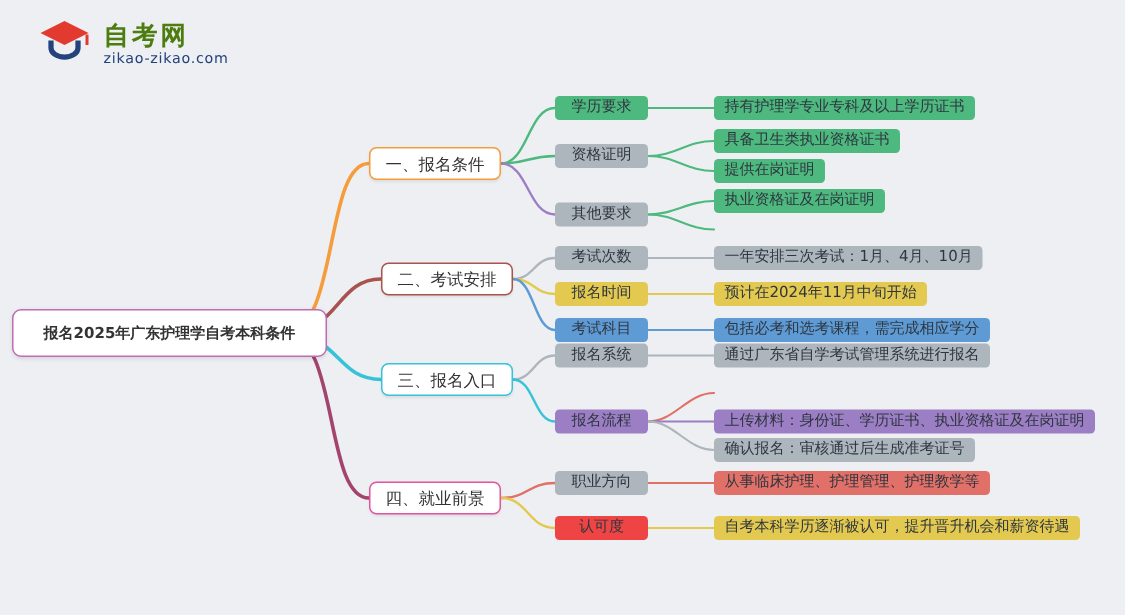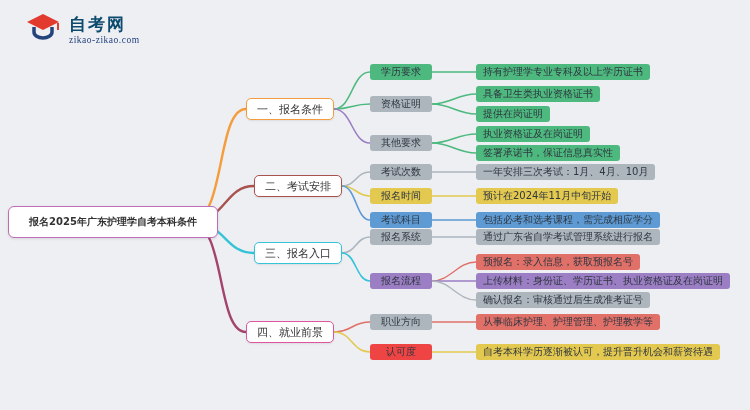--- a/index.html
+++ b/index.html
@@ -65,22 +65,22 @@
     <path d="M432,352 C450,352 458,352 476,352" fill="none" stroke-width="1.4" stroke-linecap="round" stroke="#E3C94F"></path>
   </svg>
 
   <div class="logo">
     <svg width="38" height="36" viewBox="0 0 38 36">
       <path d="M19 2 L35 10 L19 18 L3 10 Z" fill="#E23A2E"></path>
       <path d="M10 15 v5 a9 6 0 0 0 18 0 v-5" fill="none" stroke-width="3.5" stroke="#24427C"></path>
       <path d="M34 11 v7" fill="none" stroke-width="2" stroke="#E23A2E"></path>
     </svg>
     <div class="logo-text">
-      <div class="site-name" style="color: #0c4a6e;">自考网</div>
-      <div class="site-url" style="color: rgb(36, 66, 124); font-family: Liberation Serif, serif;">zikao-zikao.com</div>
+      <div class="site-name" style="color: #4d7c0f;">自考网</div>
+      <div class="site-url" style="color: rgb(36, 66, 124);">zikao-zikao.com</div>
     </div>
   </div>
 
   <div class="node root" style="left: 8px; top: 206px; border-color: rgb(192, 107, 181);">报名2025年广东护理学自考本科条件</div>
 
   <div class="node branch" style="left: 246px; top: 98px; border-color: rgb(245, 156, 60);">一、报名条件</div>
   <div class="node branch" style="left: 254px; top: 175px; border-color: rgb(169, 83, 78);">二、考试安排</div>
   <div class="node branch" style="left: 254px; top: 242px; border-color: rgb(54, 195, 216);">三、报名入口</div>
   <div class="node branch" style="left: 246px; top: 321px; border-color: rgb(224, 85, 157);">四、就业前景</div>
 
@@ -92,24 +92,22 @@
   <div class="node sub" style="left: 370px; top: 212px; background: rgb(94, 155, 212);">考试科目</div>
   <div class="node sub" style="left: 370px; top: 229px; background: rgb(173, 181, 189);">报名系统</div>
   <div class="node sub" style="left: 370px; top: 273px; background: rgb(156, 126, 196);">报名流程</div>
   <div class="node sub" style="left: 370px; top: 314px; background: rgb(173, 181, 189);">职业方向</div>
   <div class="node sub" style="left: 370px; top: 344px; background: #ef4444;">认可度</div>
 
   <div class="node leaf" style="left: 476px; top: 64px; background: rgb(77, 185, 126);">持有护理学专业专科及以上学历证书</div>
   <div class="node leaf" style="left: 476px; top: 86px; background: rgb(77, 185, 126);">具备卫生类执业资格证书</div>
   <div class="node leaf" style="left: 476px; top: 106px; background: rgb(77, 185, 126);">提供在岗证明</div>
   <div class="node leaf" style="left: 476px; top: 126px; background: rgb(77, 185, 126);">执业资格证及在岗证明</div>
-  <div class="node leaf" style="left: 476px; top: 145px; background: rgb(77, 185, 126);">签署承诺书，保证信息真实性</div>
   <div class="node leaf" style="left: 476px; top: 164px; background: rgb(173, 181, 189);">一年安排三次考试：1月、4月、10月</div>
   <div class="node leaf" style="left: 476px; top: 188px; background: rgb(227, 201, 79);">预计在2024年11月中旬开始</div>
   <div class="node leaf" style="left: 476px; top: 212px; background: rgb(94, 155, 212);">包括必考和选考课程，需完成相应学分</div>
   <div class="node leaf" style="left: 476px; top: 229px; background: rgb(173, 181, 189);">通过广东省自学考试管理系统进行报名</div>
-  <div class="node leaf" style="left: 476px; top: 254px; background: rgb(224, 112, 104);">预报名：录入信息，获取预报名号</div>
   <div class="node leaf" style="left: 476px; top: 292px; background: rgb(173, 181, 189);">确认报名：审核通过后生成准考证号</div>
   <div class="node leaf" style="left: 476px; top: 273px; background: rgb(156, 126, 196);">上传材料：身份证、学历证书、执业资格证及在岗证明</div>
   <div class="node leaf" style="left: 476px; top: 314px; background: rgb(224, 112, 104);">从事临床护理、护理管理、护理教学等</div>
   <div class="node leaf" style="left: 476px; top: 344px; background: rgb(227, 201, 79);">自考本科学历逐渐被认可，提升晋升机会和薪资待遇</div>
 
 </div>
 
 </body></html>

